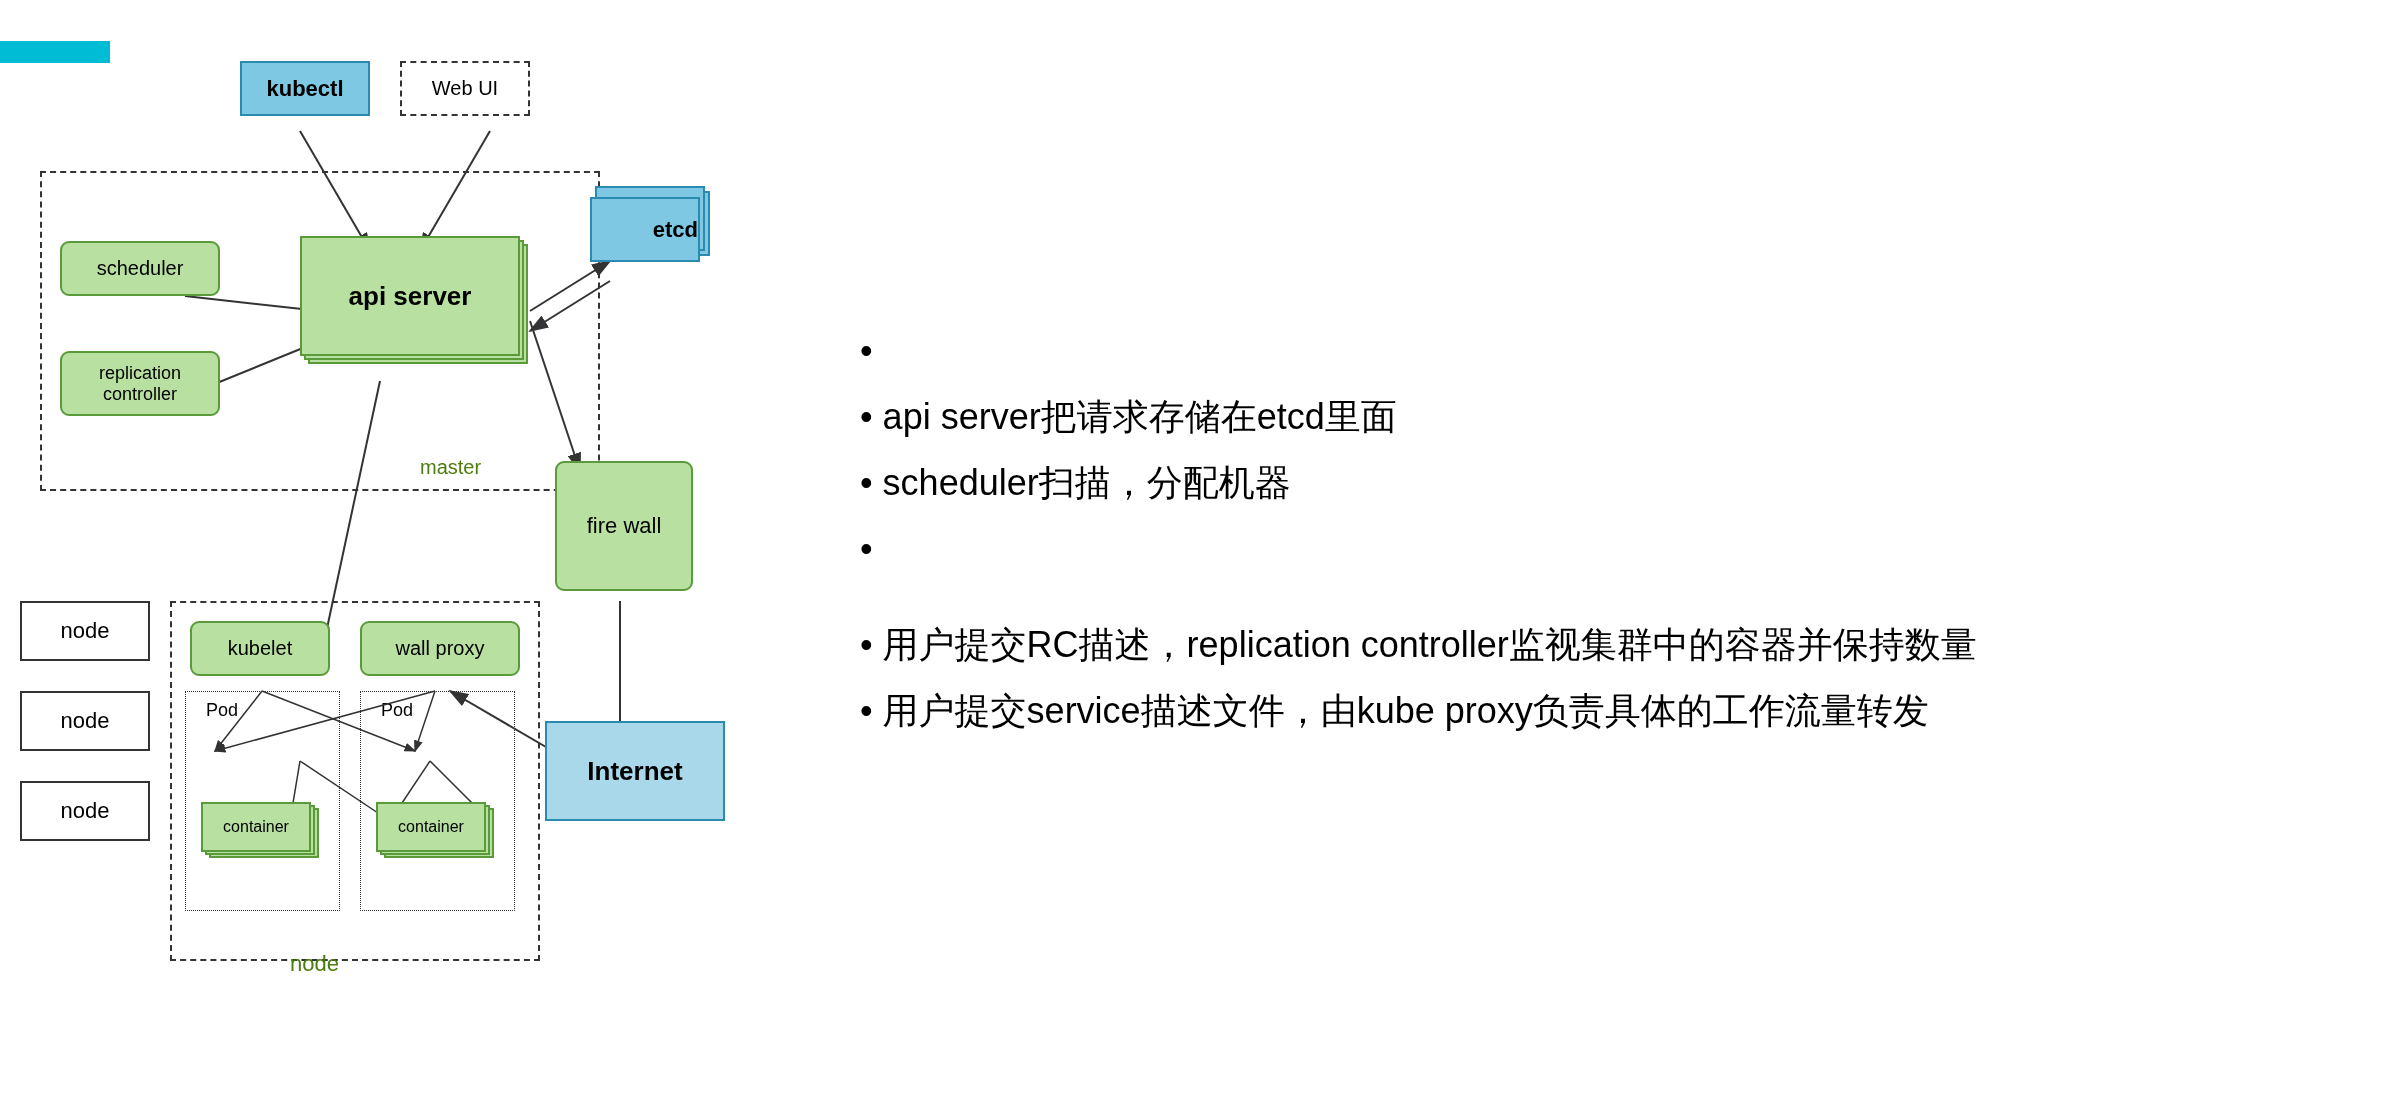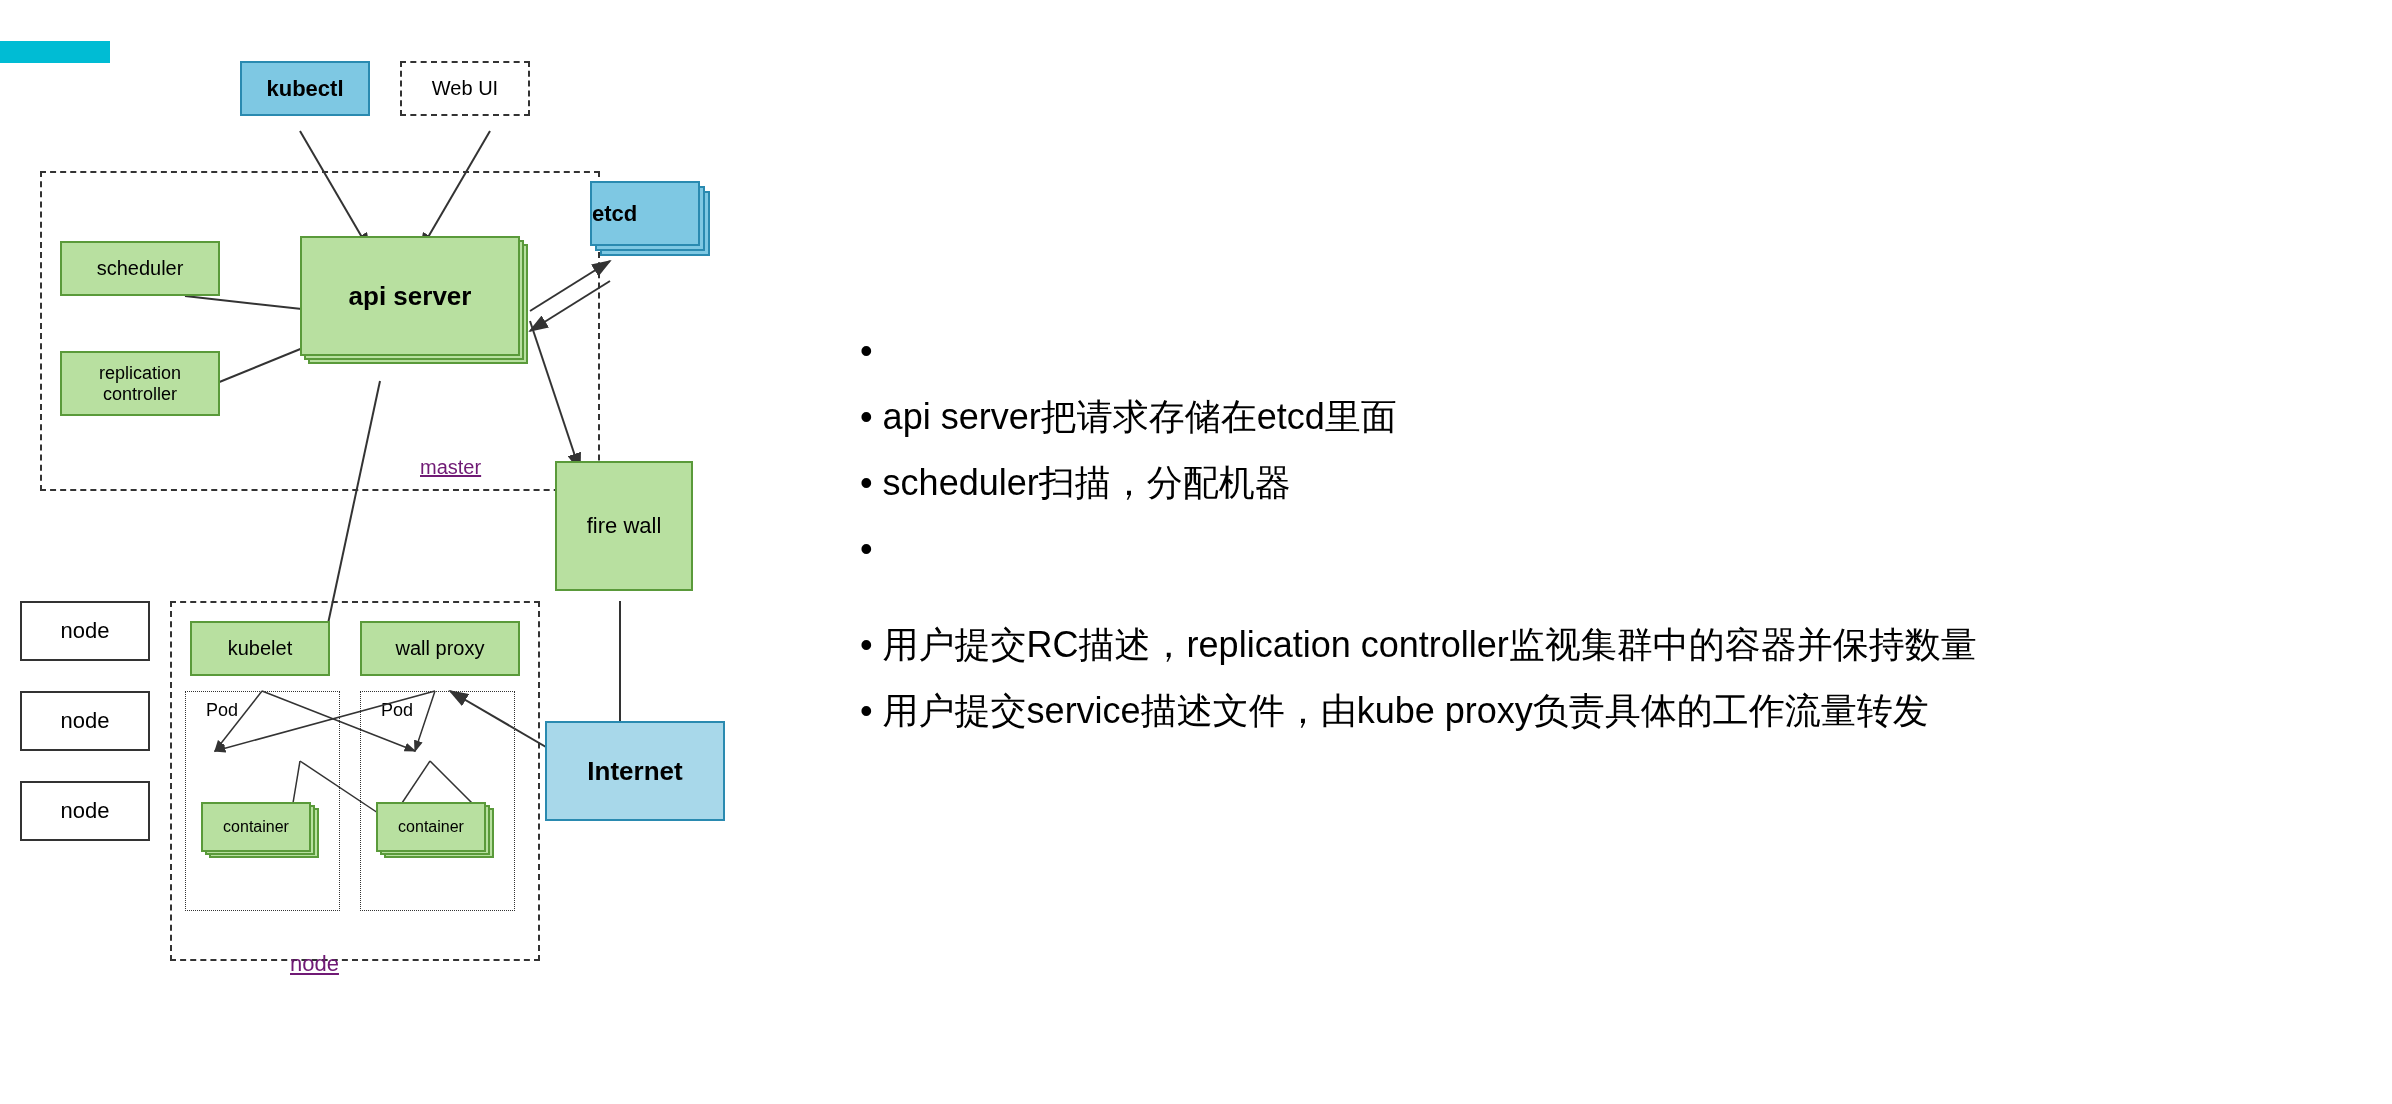--- a/index.html
+++ b/index.html
@@ -53,20 +53,21 @@
       align-items: center;
       justify-content: center;
       text-align: center;
       font-size: 22px;
       border: 2px solid #333;
     }
 
     .box-green {
       background: #b8e0a0;
       border-color: #5a9a3a;
+      border-radius: 9px;
     }
 
     .box-blue {
       background: #7ec8e3;
       border-color: #2a8ab0;
     }
 
     .box-light-blue {
       background: #a8d8ea;
       border-color: #2a8ab0;
@@ -78,22 +79,21 @@
     }
 
     .box-dashed {
       background: transparent;
       border: 2px dashed #333;
     }
 
     .dashed-label {
       position: absolute;
       font-size: 20px;
-      color: #701a75;
-      text-decoration: underline;
+      color: #4d7c0f;
     }
 
     svg.arrows {
       position: absolute;
       top: 0;
       left: 0;
       width: 820px;
       height: 1104px;
       pointer-events: none;
     }
@@ -166,21 +166,21 @@
     <div style="position:absolute;left:8px;top:8px;width:220px;height:120px;background:#b8e0a0;border:2px solid #5a9a3a;"></div>
     <div style="position:absolute;left:4px;top:4px;width:220px;height:120px;background:#b8e0a0;border:2px solid #5a9a3a;"></div>
     <div style="position:absolute;left:0px;top:0px;width:220px;height:120px;background:#b8e0a0;border:2px solid #5a9a3a;display:flex;align-items:center;justify-content:center;font-size:26px;font-weight:bold;">
       <span>api server</span>
     </div>
   </div>
 
   <div style="position:absolute;left:590px;top:140px;">
     <div style="position:absolute;left:10px;top:10px;width:110px;height:65px;background:#7ec8e3;border:2px solid #2a8ab0;"></div>
     <div style="position:absolute;left:5px;top:5px;width:110px;height:65px;background:#7ec8e3;border:2px solid #2a8ab0;"></div>
-    <div style="position:absolute;left:0px;top:0px;width:110px;height:65px;background:#7ec8e3;border:2px solid #2a8ab0;display:flex;align-items:center;justify-content:flex-start;font-size:22px;font-weight:bold;">
+    <div style="position:absolute;left:0px;top:16px;width:110px;height:65px;background:#7ec8e3;border:2px solid #2a8ab0;display:flex;align-items:center;justify-content:flex-end;font-size:22px;font-weight:bold;">
       <span>etcd</span>
     </div>
   </div>
 
   <div class="box box-green" style="left:555px;top:420px;width:138px;height:130px;font-size:22px;justify-content:center;">
     <span>fire wall</span>
   </div>
 
   <div class="box box-white" style="left:20px;top:560px;width:130px;height:60px;font-size:22px;">
     <span>node</span>

